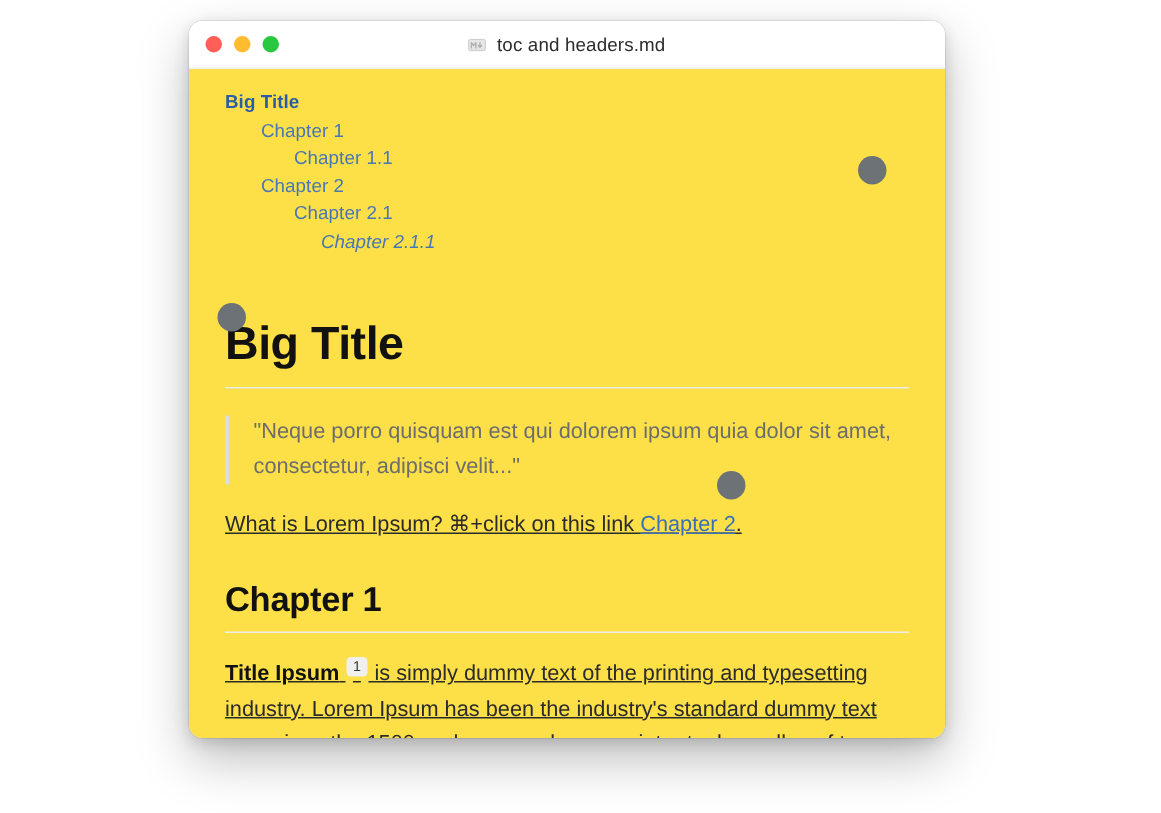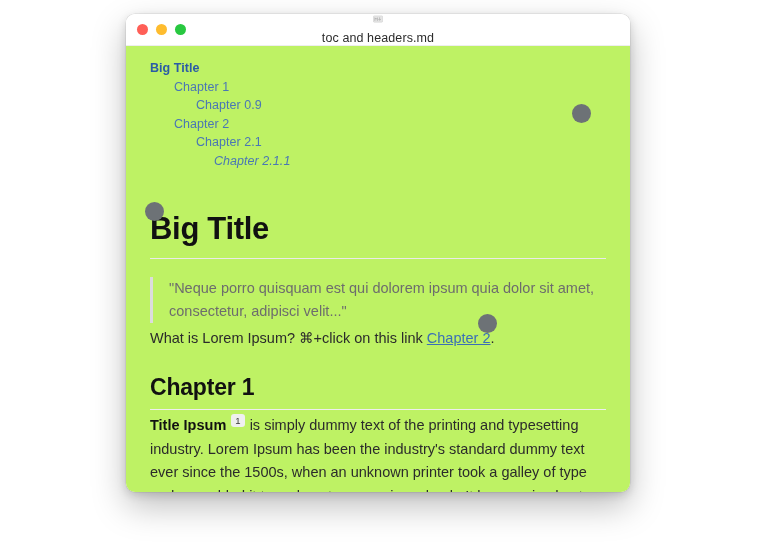--- a/index.html
+++ b/index.html
@@ -60,21 +60,20 @@
 
   #title-center {
     position: absolute;
     left: 0; right: 0;
     top: 0; height: 31px;
     display: flex;
     align-items: center;
     justify-content: center;
     gap: 7px;
     pointer-events: none;
-    flex-direction: column;
   }
   #doc-icon {
     width: 12px;
     height: 12px;
     display: block;
     opacity: 0.55;
   }
   #window-title {
     font-size: 12.5px;
     color: #2c2c2c;
@@ -82,21 +81,21 @@
     letter-spacing: 0.1px;
     white-space: nowrap;
   }
 
   
   #doc-body {
     position: relative;
     padding: 0;
     height: 447px;
     overflow: hidden;
-    background: #bef264;
+    background: #fde047;
   }
 
   
   #toc {
     padding: 13px 0 0 0;
   }
   .toc-item {
     font-size: 12.5px;
     line-height: 18.6px;
     color: #4a77b4;
@@ -147,24 +146,25 @@
   blockquote.doc-quote {
     margin: 18px 0 0 0;
     padding: 0 0 0 16px;
     border-left: 3px solid #dcdcdc;
     color: #6d6d6d;
     font-size: 14.5px;
     line-height: 23px;
   }
 
   p.doc-p {
-    margin: 4px 0 0 0;
+    margin: 16px 0 0 0;
     font-size: 14.5px;
     line-height: 23.5px;
     color: #2b2b2b;
+    text-decoration: underline;
   }
 
   a.doc-link {
     color: #3b6fb6;
     text-decoration: underline;
   }
 
   .bold-term { font-weight: bold; color: #111111; }
 
   sup.footnote-ref {
@@ -211,21 +211,21 @@
       </svg>
       <span id="window-title">toc and headers.md</span>
     </div>
   </div>
 
   <div id="doc-body">
 
     <nav id="toc">
       <a class="toc-item toc-level-0" href="#">Big Title</a>
       <a class="toc-item toc-level-1" href="#">Chapter 1</a>
-      <a class="toc-item toc-level-2" href="#">Chapter 0.9</a>
+      <a class="toc-item toc-level-2" href="#">Chapter 1.1</a>
       <a class="toc-item toc-level-1" href="#">Chapter 2</a>
       <a class="toc-item toc-level-2" href="#">Chapter 2.1</a>
       <a class="toc-item toc-level-3" href="#">Chapter 2.1.1</a>
     </nav>
 
     <div id="content">
 
       <h1 class="doc-h1">Big Title</h1>
 
       <blockquote class="doc-quote">"Neque porro quisquam est qui dolorem ipsum quia dolor sit amet, consectetur, adipisci velit..."</blockquote>

